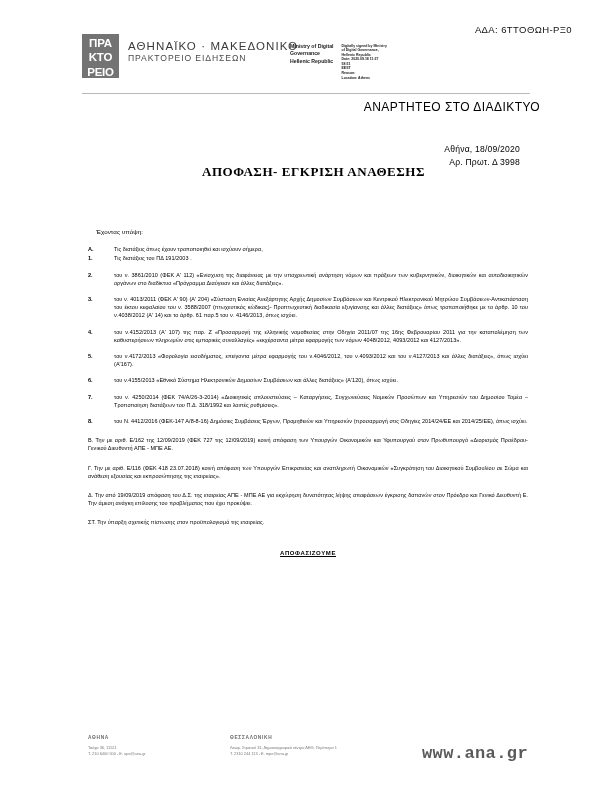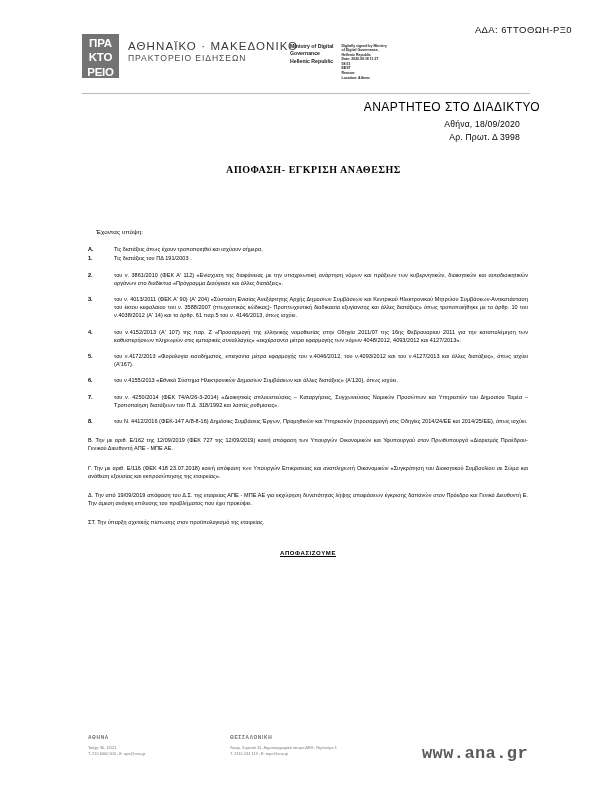--- a/index.html
+++ b/index.html
@@ -125,39 +125,39 @@
     position: absolute;
     top: 100px;
     right: 72px;
     font-family: "Liberation Sans", "DejaVu Sans", sans-serif;
     font-size: 12px;
     letter-spacing: 0.45px;
     white-space: nowrap;
   }
   .meta {
     position: absolute;
-    top: 118px;
+    top: 143px;
     right: 92px;
     text-align: right;
     font-family: "Liberation Sans", "DejaVu Sans", sans-serif;
     font-size: 8.6px;
     line-height: 12.5px;
     letter-spacing: 0.2px;
     white-space: nowrap;
   }
 
   
   .doc-title {
     position: absolute;
     top: 164px;
     left: 0;
     width: 612px;
     text-align: center;
     font-weight: bold;
-    font-size: 10px;
+    font-size: 13px;
     letter-spacing: 0.55px;
     padding-left: 15px;
     box-sizing: border-box;
   }
   .doc-subtitle {
     position: absolute;
     top: 190px;
     left: 0;
     width: 612px;
     text-align: center;

